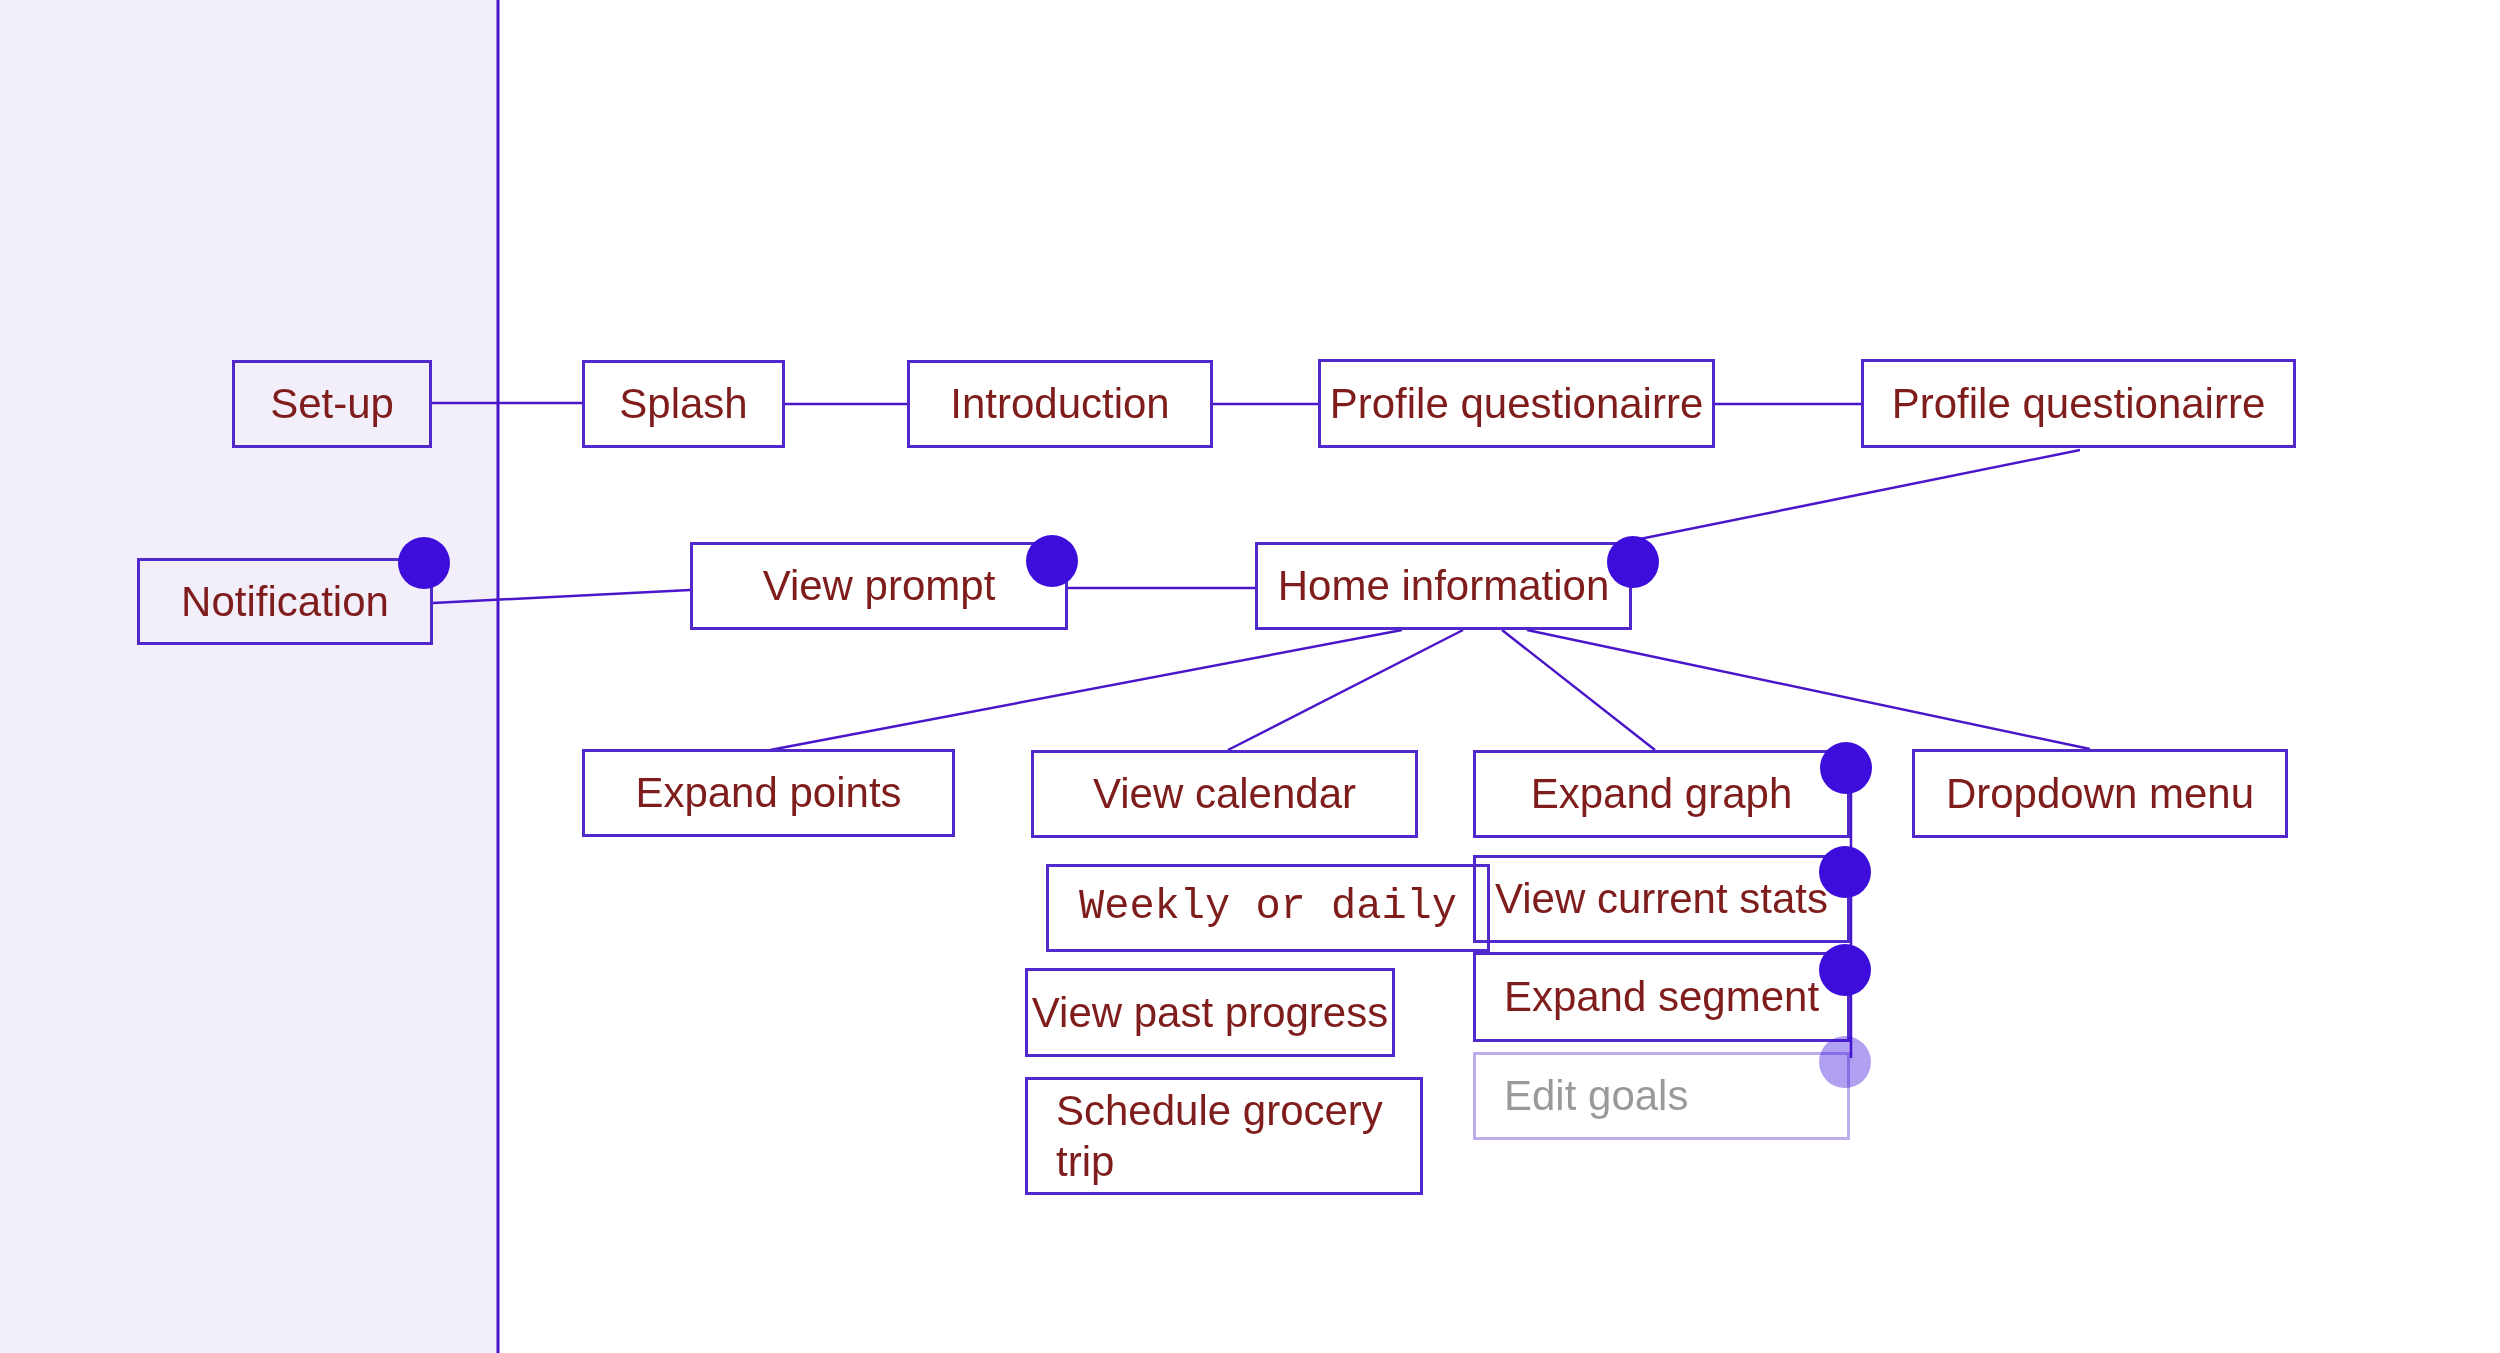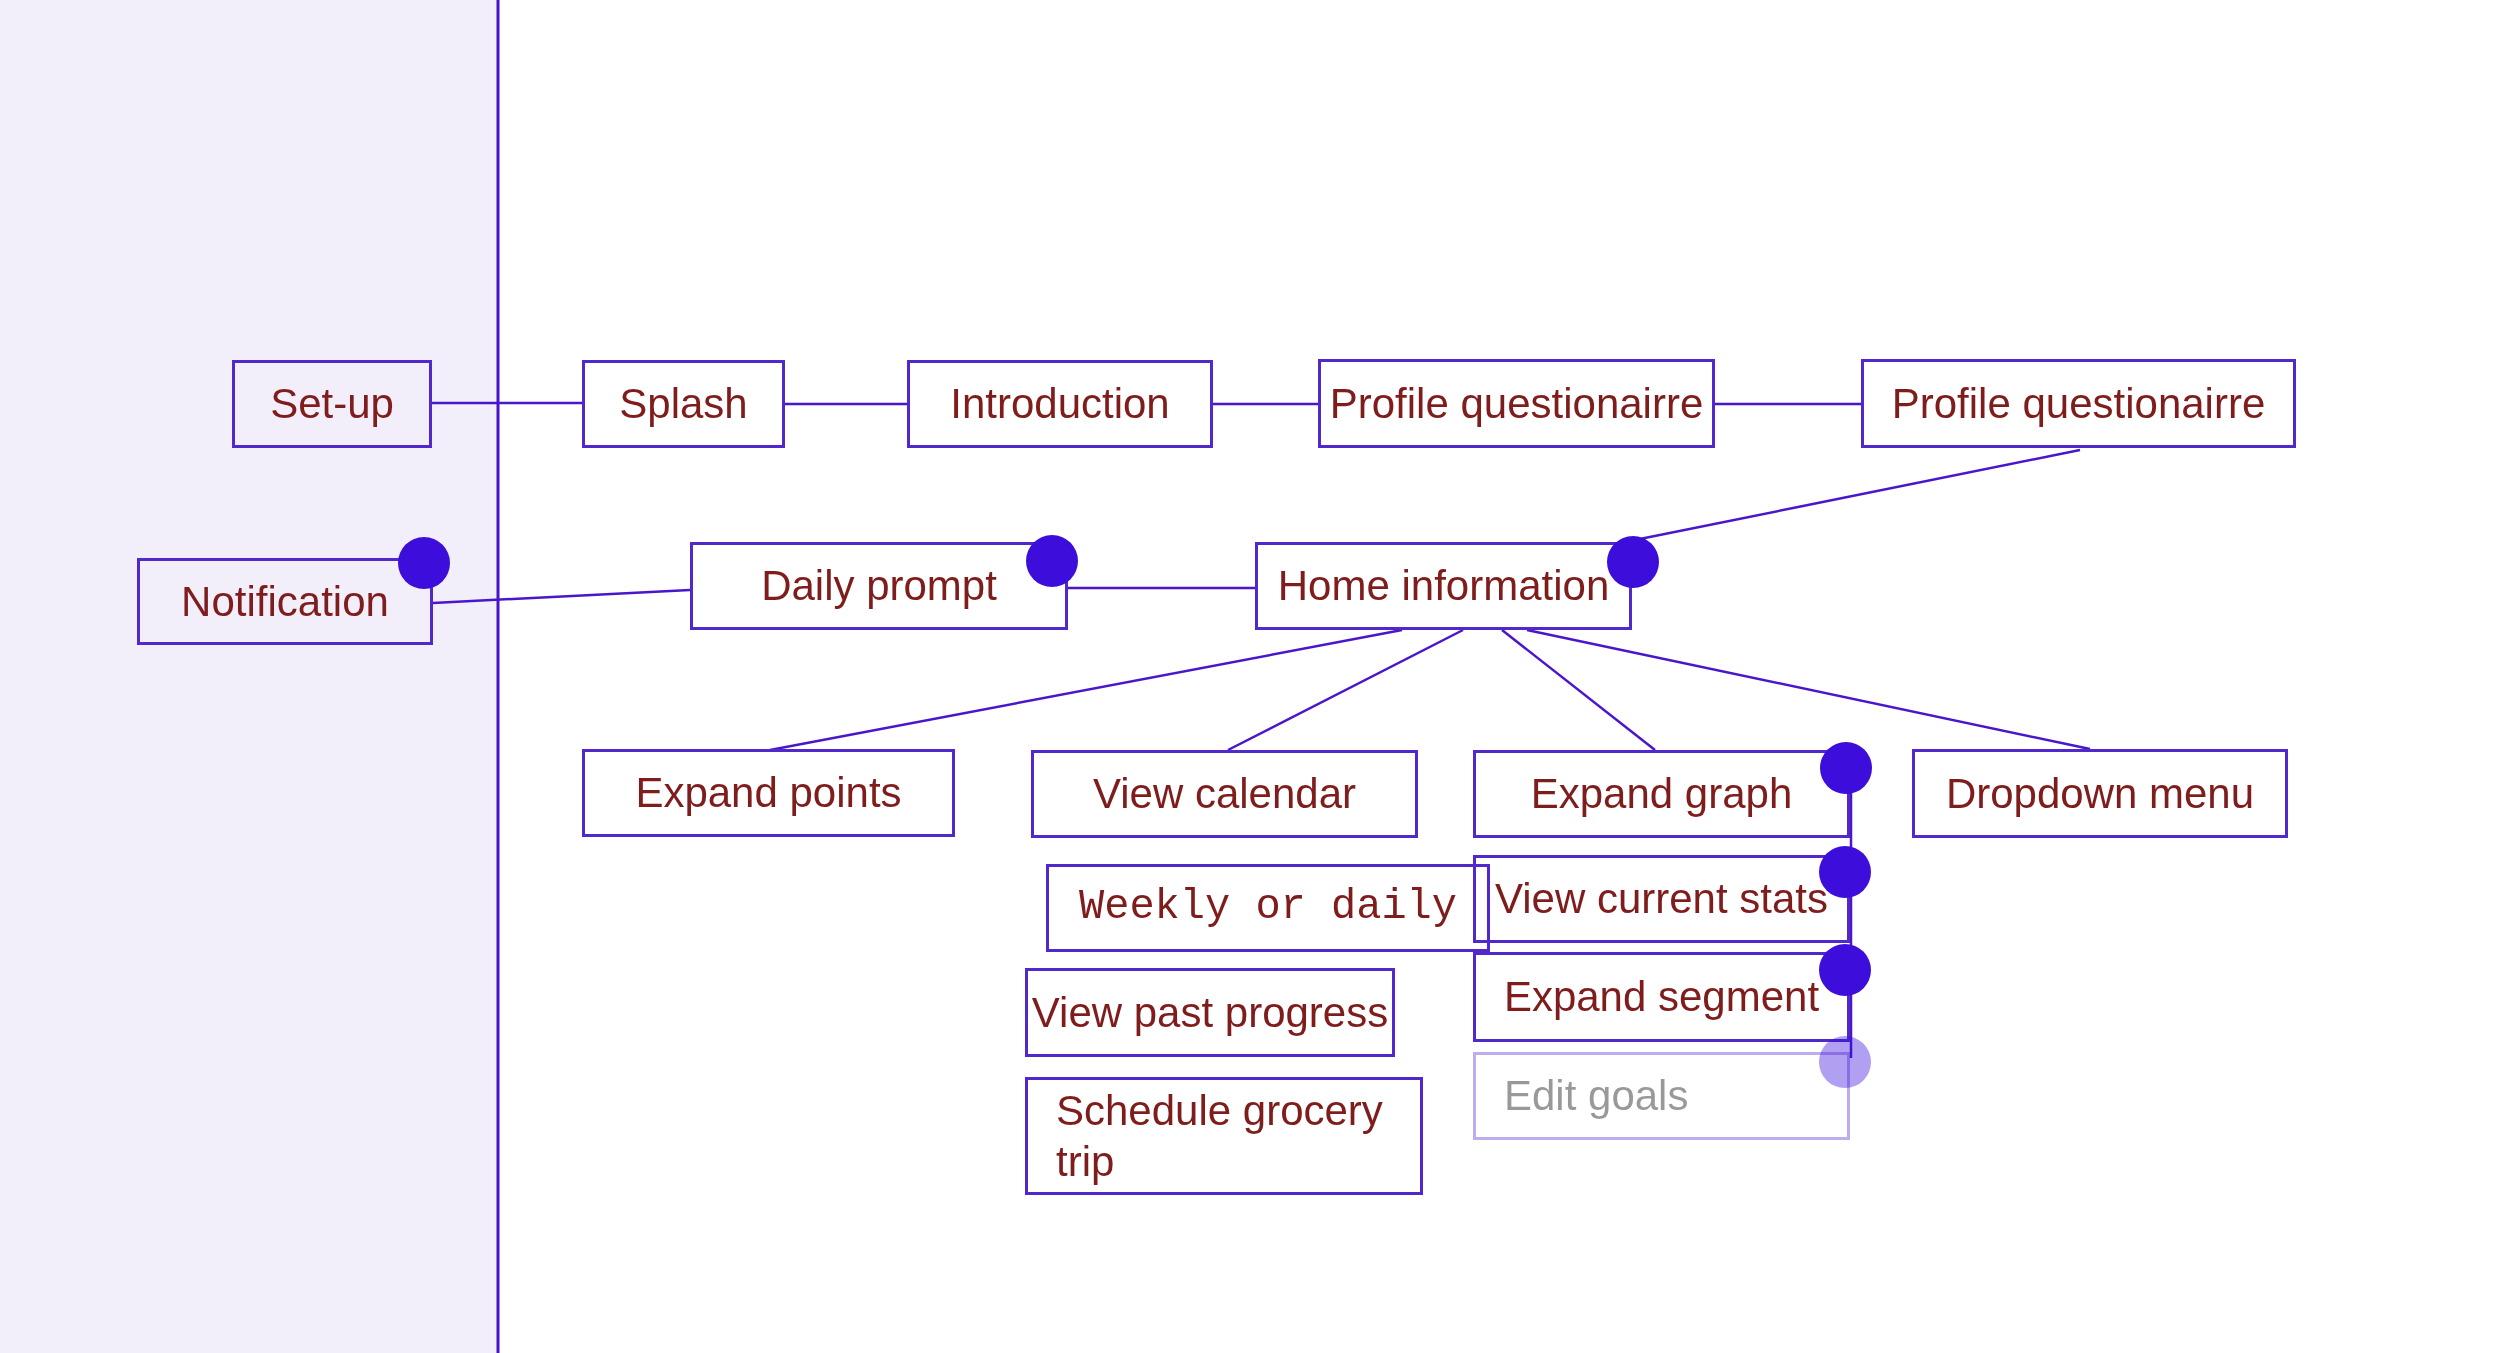--- a/index.html
+++ b/index.html
@@ -80,21 +80,21 @@
 
   <div class="node" style="left:1861px;top:359px;width:435px;height:89px;">
     <span>Profile questionairre</span>
   </div>
 
   <div class="node" style="left:137px;top:558px;width:296px;height:87px;">
     <span>Notification</span>
   </div>
 
   <div class="node" style="left:690px;top:542px;width:378px;height:88px;">
-    <span>Daily prompt</span>
+    <span>View prompt</span>
   </div>
 
   <div class="node" style="left:1255px;top:542px;width:377px;height:88px;">
     <span>Home information</span>
   </div>
 
   <div class="node" style="left:582px;top:749px;width:373px;height:88px;">
     <span>Expand points</span>
   </div>
 

